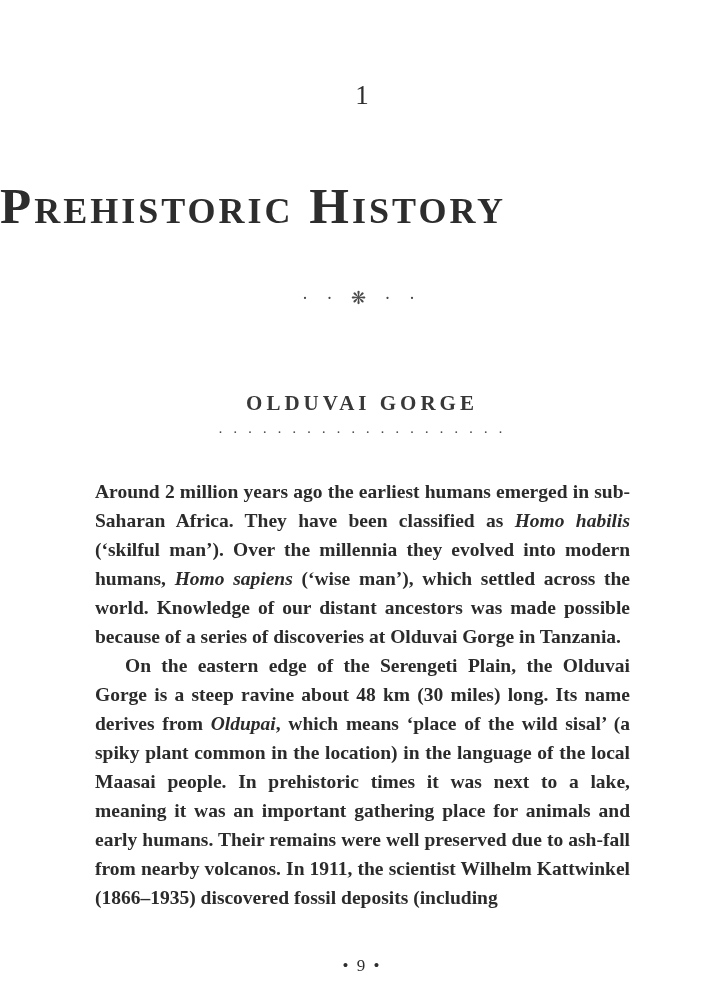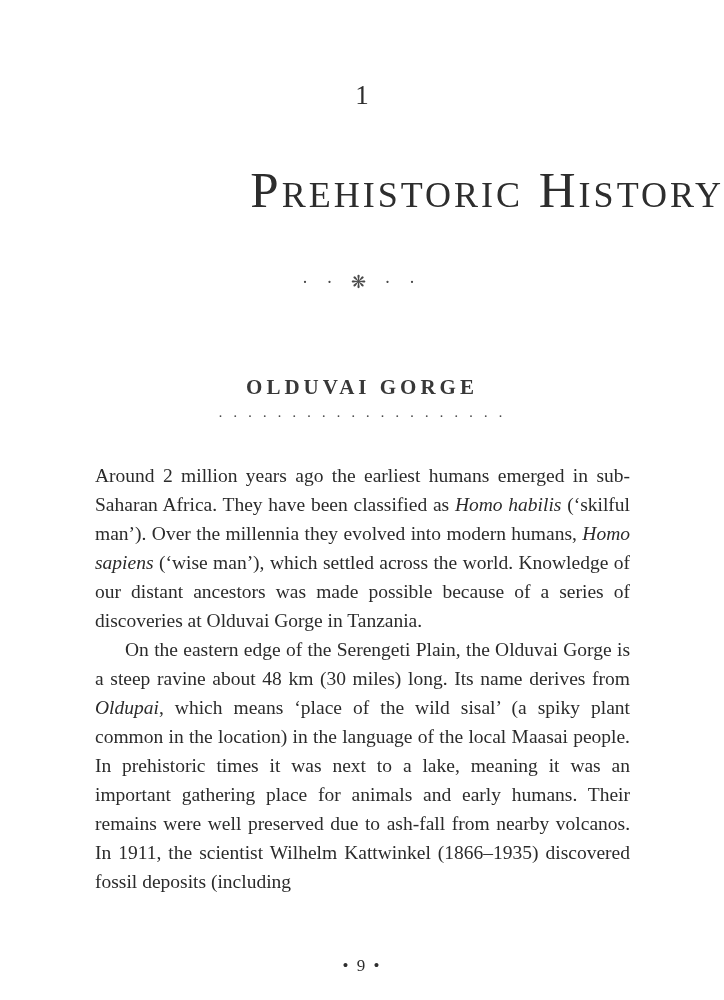--- a/index.html
+++ b/index.html
@@ -17,24 +17,24 @@
     font-family: "Liberation Serif", "DejaVu Serif", serif;
     color: #2b2b2b;
   }
   .chapter-number {
     padding-top: 80px;
     text-align: center;
     font-size: 27px;
     color: #2e2e2e;
   }
   .chapter-title {
-    margin: 50px 0 0;
-    text-align: right;
+    margin: 66px 0 0;
+    text-align: left;
     font-variant: small-caps;
-    font-weight: 400;
+    font-weight: 700;
     font-size: 51px;
     letter-spacing: 3px;
     color: #2d2d2d;
   }
   .ornament {
     margin-top: 52px;
     text-align: center;
     font-size: 18px;
     letter-spacing: 7px;
     color: #4a4a4a;
@@ -56,20 +56,21 @@
   }
   .body-text {
     margin: 36px 94px 0 95px;
     font-size: 19.5px;
     line-height: 29px;
     text-align: justify;
     color: #2b2b2b;
   }
   .para {
     margin: 0;
+    font-weight: bold;
   }
   .para.indent {
     text-indent: 30px;
   }
   .italic {
     font-style: italic;
   }
   .page-number {
     position: absolute;
     left: 0;

